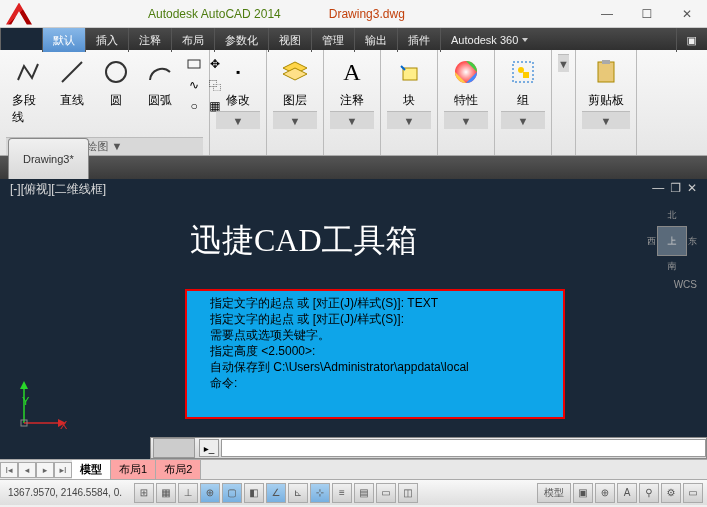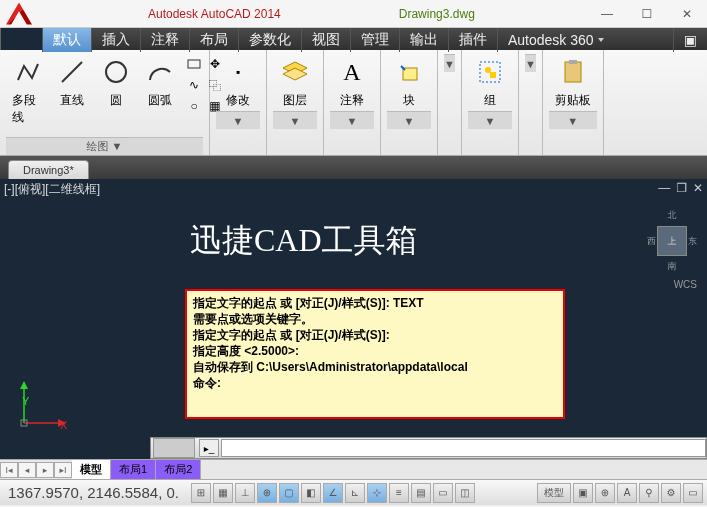--- a/index.html
+++ b/index.html
@@ -1,59 +1,59 @@
 <!DOCTYPE html>
 <html><head>
 <meta charset="utf-8">
 <style>
 *{margin:0;padding:0;box-sizing:border-box;font-family:"Microsoft YaHei",SimSun,sans-serif;font-size:12px;}
 body{width:707px;height:507px;background:#f0f0f0;overflow:hidden;position:relative;}
 .titlebar{height:28px;background:#f5f5f5;display:flex;align-items:center;border-bottom:1px solid #ccc;}
 .logo{width:26px;height:22px;margin:0 6px;background:linear-gradient(135deg,#d22 50%,#a00 50%);clip-path:polygon(0 100%,50% 0,100% 100%,80% 100%,50% 40%,20% 100%);}
-.title-text{color:#b91c1c;margin-left:110px;}
-.title-file{color:#4d7c0f;margin-left:118px;}
+.title-text{color:#4d7c0f;margin-left:110px;}
+.title-file{color:#c2410c;margin-left:48px;}
 .win-controls{margin-left:auto;display:flex;}
 .win-btn{width:40px;height:28px;display:flex;align-items:center;justify-content:center;color:#555;}
 .menubar{height:22px;background:linear-gradient(#4a4a4a,#303030);display:flex;align-items:stretch;}
 .menu-first{width:42px;background:#1a2838;border-left:1px solid #666;}
-.menu-item{padding:12px 10px;color:#eee;display:flex;align-items:center;border-left:1px solid #555;font-size:14px;}
+.menu-item{padding:12px 10px;color:#eee;display:flex;align-items:center;border-left:1px solid #555;font-size:11px;}
 .menu-item.active{background:linear-gradient(#88b8e8,#5590d0);color:#fff;}
 .menu-item.dropdown::after{content:"";width:0;height:0;border-left:3px solid transparent;border-right:3px solid transparent;border-top:4px solid #ccc;margin-left:4px;}
 .ribbon{height:106px;background:linear-gradient(#f8f8f8,#e6e6e6);display:flex;border-bottom:1px solid #aaa;}
 .panel{border-right:1px solid #bbb;display:flex;flex-direction:column;padding:4px 6px 0;}
 .panel-icons{display:flex;flex:1;gap:0;}
 .panel-col{display:flex;flex-direction:column;align-items:center;justify-content:flex-start;padding:2px 6px;}
 .icon-lg{width:32px;height:32px;display:flex;align-items:center;justify-content:center;margin-bottom:4px;}
 .icon-sm{width:20px;height:16px;display:flex;align-items:center;justify-content:center;margin:2px;}
 .panel-footer{height:18px;background:#d8d8d8;border-top:1px solid #bbb;display:flex;align-items:center;justify-content:center;font-size:11px;color:#555;}
 .panel-footer.full{width:100%;}
 .mini-grid{display:grid;grid-template-columns:repeat(2,20px);gap:1px;}
 .tabbar{height:23px;background:linear-gradient(#555,#3a3a3a);display:flex;align-items:flex-end;padding-left:8px;}
-.doc-tab{background:linear-gradient(#f0f0f0,#d8d8d8);padding:3px 14px;border-radius:4px 4px 0 0;font-size:11px;color:#333;border:1px solid #888;border-bottom:none;}
+.doc-tab{background:linear-gradient(#f0f0f0,#d8d8d8);padding:14px 14px;border-radius:4px 4px 0 0;font-size:11px;color:#333;border:1px solid #888;border-bottom:none;}
 .viewport{position:relative;height:280px;background:#1a2838;}
-.vp-header{height:18px;color:#ddd;font-size:11px;padding:2px 4px;display:flex;}
+.vp-header{height:18px;color:#ddd;font-size:11px;padding:2px 10px;display:flex;}
 .vp-ctrl{margin-left:auto;display:flex;gap:6px;color:#ccc;align-items:center;}
 .big-text{position:absolute;top:40px;left:190px;color:#fff;font-size:32px;font-family:SimSun,serif;}
 .viewcube{position:absolute;right:10px;top:30px;width:50px;height:70px;}
 .cube{width:30px;height:30px;background:#5a6a7a;border:1px solid #888;margin:4px auto;display:flex;align-items:center;justify-content:center;color:#ccc;font-size:9px;}
 .wcs{color:#999;font-size:10px;text-align:right;margin-top:6px;}
-.cmd-box{position:absolute;top:110px;left:185px;width:380px;height:130px;background:#fef9c3;border:2px solid #e00;padding:4px 6px;font-family:SimSun,monospace;font-size:12px;line-height:16px;color:#000;font-weight:bold;}
+.cmd-box{position:absolute;top:110px;left:185px;width:380px;height:130px;background:#0ea5e9;border:2px solid #e00;padding:4px 23px;font-family:SimSun,monospace;font-size:12px;line-height:16px;color:#000;}
 .ucs{position:absolute;left:8px;bottom:30px;}
 .ucs-y{position:absolute;left:14px;bottom:22px;color:#29d629;font-size:11px;}
 .ucs-x{position:absolute;left:52px;bottom:-2px;color:#d62929;font-size:11px;}
 .cmdline{position:absolute;bottom:0;left:150px;right:0;height:22px;background:linear-gradient(#f0f0f0,#d8d8d8);display:flex;align-items:center;border:1px solid #888;}
 .cmd-handle{width:42px;height:20px;background:#ccc;border:1px solid #999;margin-left:2px;}
 .cmd-prompt{width:20px;height:18px;border:1px solid #999;margin-left:4px;display:flex;align-items:center;justify-content:center;background:#eee;font-size:10px;}
 .cmd-input{flex:1;height:18px;border:1px solid #999;background:#fff;margin-left:2px;}
 .model-tabs{height:20px;background:#e8e8e8;display:flex;align-items:center;border-top:1px solid #aaa;}
 .nav-btn{width:18px;height:16px;border:1px solid #aaa;background:#f5f5f5;display:flex;align-items:center;justify-content:center;font-size:9px;color:#666;}
-.model-tab{padding:2px 8px;font-size:11px;border-right:1px solid #aaa;background:#8b5cf6;}
+.model-tab{padding:2px 8px;font-size:11px;border-right:1px solid #aaa;background:#fca5a5;}
 .model-tab.active{background:#fff;font-weight:bold;}
 .statusbar{height:26px;background:linear-gradient(#f8f8f8,#dedede);display:flex;align-items:center;border-top:1px solid #aaa;}
-.coords{padding:0 8px;font-size:15px;color:#444;}
+.coords{padding:0 8px;font-size:10px;color:#444;}
 .st-icons{display:flex;gap:2px;margin-left:4px;}
 .st-btn{width:20px;height:20px;border:1px solid #aaa;background:linear-gradient(#f0f0f0,#d0d0d0);display:flex;align-items:center;justify-content:center;font-size:10px;color:#555;}
 .st-btn.blue{background:linear-gradient(#a8d0f0,#78b0e0);}
 svg{display:block;}
 </style>
 </head>
 <body>
 
 <div class="titlebar">
   <div class="logo"></div>
@@ -165,20 +165,37 @@
           <svg width="28" height="28">
             <rect x="8" y="10" width="14" height="12" fill="#fe8" stroke="#a80"></rect>
             <path d="M6 8l4 4" stroke="#06c" stroke-width="2"></path>
           </svg>
         </div>
         <span>块</span>
       </div>
       <div class="panel-footer">▼</div>
     </div>
   <div class="panel">
+      <div class="panel-col">
+        <div class="icon-lg">
+          <svg width="28" height="28">
+            <circle cx="14" cy="14" r="11" fill="url(#g)"></circle>
+            <defs>
+              <radialGradient id="g">
+                <stop offset="0" stop-color="#fff"></stop>
+                <stop offset="1" stop-color="#f44"></stop>
+              </radialGradient>
+            </defs>
+            <path d="M14 3a11 11 0 0 1 11 11" fill="#4c4"></path>
+            <path d="M25 14a11 11 0 0 1-11 11" fill="#48f"></path>
+            <path d="M14 25a11 11 0 0 1-11-11" fill="#fc4"></path>
+          </svg>
+        </div>
+        <span>特性</span>
+      </div>
       <div class="panel-footer">▼</div>
     </div>
   <div class="panel">
       <div class="panel-col">
         <div class="icon-lg">
           <svg width="28" height="28">
             <rect x="4" y="4" width="20" height="20" stroke="#06c" fill="none" stroke-dasharray="2"></rect>
             <circle cx="12" cy="12" r="3" fill="#fc0"></circle>
             <rect x="14" y="14" width="6" height="6" fill="#fc0"></rect>
           </svg>
@@ -223,22 +240,22 @@
     <div style="display:flex;align-items:center;justify-content:center;">
         <span style="color:#999;font-size:9px;">西</span>
         <div class="cube">上</div>
         <span style="color:#999;font-size:9px;">东</span>
       </div>
     <div style="text-align:center;color:#999;font-size:9px;">南</div>
     <div class="wcs">WCS</div>
   </div>
   <div class="cmd-box">
     <div>指定文字的起点 或 [对正(J)/样式(S)]: TEXT</div>
+    <div>指定文字的起点 或 [对正(J)/样式(S)]:</div>
     <div>需要点或选项关键字。</div>
-    <div>指定文字的起点 或 [对正(J)/样式(S)]:</div>
     <div>指定高度 &lt;2.5000&gt;:</div>
     <div>自动保存到 C:\Users\Administrator\appdata\local</div>
     <div>命令:</div>
   </div>
   <div class="ucs">
     <svg width="60" height="50">
         <line x1="16" y1="44" x2="16" y2="6" stroke="#29d629" stroke-width="1.5"></line>
         <polygon points="16,2 12,10 20,10" fill="#29d629"></polygon>
         <line x1="16" y1="44" x2="54" y2="44" stroke="#d62929" stroke-width="1.5"></line>
         <polygon points="58,44 50,40 50,48" fill="#d62929"></polygon>

